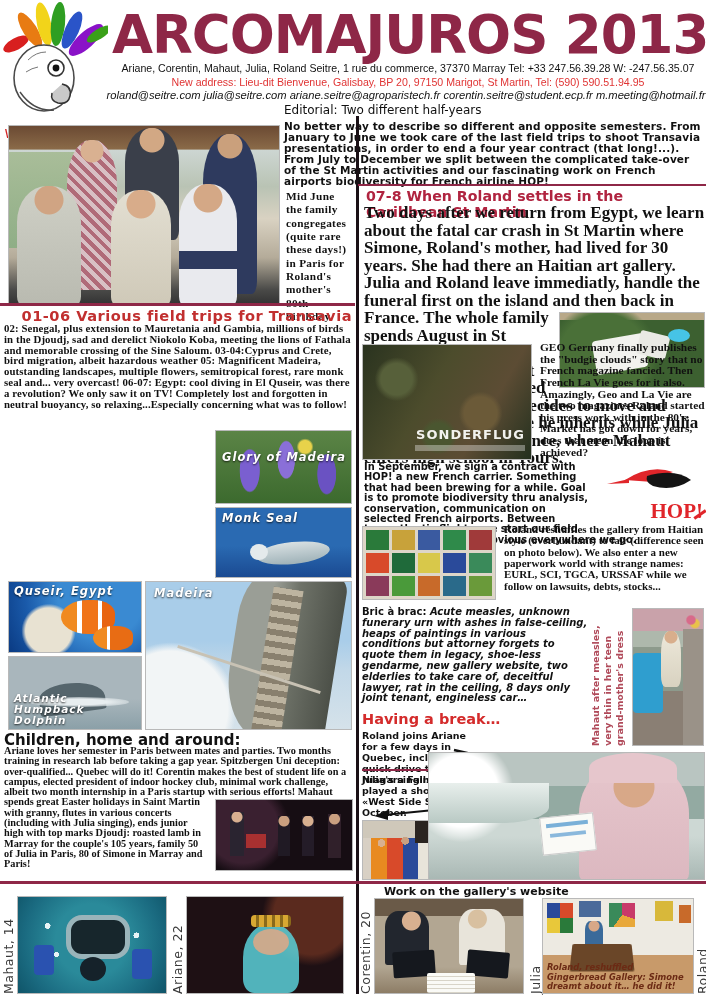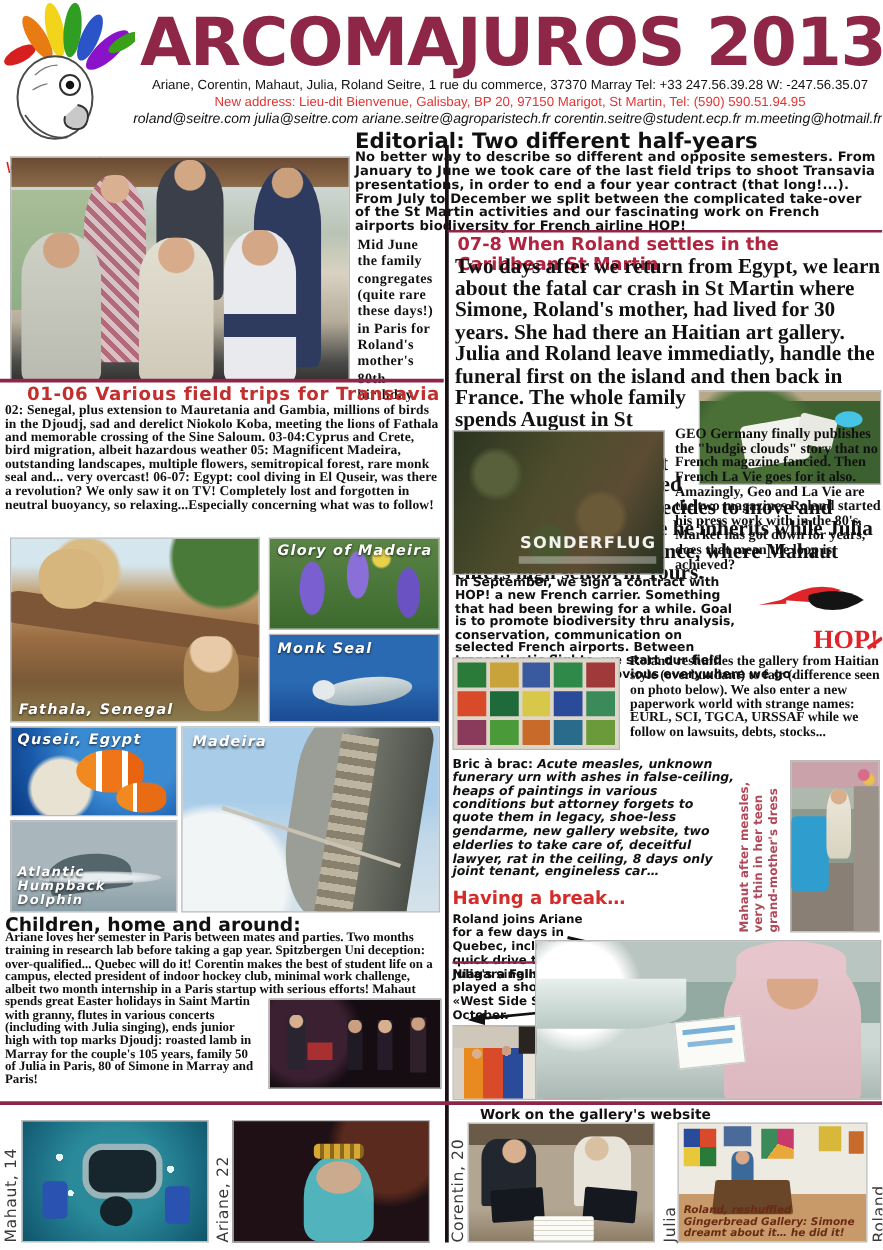--- a/index.html
+++ b/index.html
@@ -11,21 +11,21 @@
          color:#8e2747;white-space:nowrap;}
   .addr{font-family:"Liberation Sans",sans-serif;font-size:10.6px;text-align:center;white-space:nowrap;}
   .addr.red{color:#e03434;}
   .addr.em{font-style:italic;font-size:11.2px;}
   .www{font-family:"DejaVu Sans Mono",monospace;font-weight:400;font-size:16px;letter-spacing:2px;
        background:linear-gradient(90deg,#d42222,#8e2747 55%,#7a2bb8);-webkit-background-clip:text;
        background-clip:text;color:transparent;margin-top:23px;}
   
   .comic{font-family:"DejaVu Sans",sans-serif;}
   .serif{font-family:"Liberation Serif",serif;font-weight:700;}
-  .edh{font-size:17px;font-weight:700;}
+  .edh{font-size:12px;font-weight:400;}
   .edb{font-size:10.5px;line-height:1.05;font-weight:700;letter-spacing:.1px;}
   .rchead{font-size:14.2px;font-weight:800;color:#b02440;font-family:"DejaVu Sans",sans-serif;}
   .redhead{font-size:14.6px;font-weight:800;color:#c12f2f;font-family:"DejaVu Sans",sans-serif;}
   .blackhead{font-size:15px;font-weight:800;color:#111;font-family:"DejaVu Sans",sans-serif;}
   .rule{background:#8e2747;}
   .vline{background:#1a1016;}
   
   .ph{position:absolute;border:1px solid #b9b9b9;box-sizing:border-box;overflow:hidden;}
   .cap{position:absolute;font-family:"DejaVu Sans",sans-serif;font-style:italic;font-weight:700;
        font-size:11.5px;color:#fff;text-shadow:0 1px 2px rgba(0,0,0,.75);letter-spacing:1px;line-height:1.05;}
@@ -77,30 +77,23 @@
     <div class="pf" style="left:8px;top:60px;width:64px;height:120px;background:radial-gradient(circle at 50% 14px,#d0a483 0 14px,rgba(0,0,0,0) 15px),linear-gradient(#cfd0c6,#b9bab0)"></div>
     <div class="pf" style="left:102px;top:64px;width:60px;height:116px;background:radial-gradient(circle at 50% 14px,#d8ac8a 0 14px,rgba(0,0,0,0) 15px),linear-gradient(#e3dfd2,#cfc9b8)"></div>
     <div class="pf" style="left:170px;top:58px;width:58px;height:122px;background:radial-gradient(circle at 50% 14px,#d4a886 0 14px,rgba(0,0,0,0) 15px),linear-gradient(180deg,#e9eaee 0 55%,#2e3a5e 55% 70%,#e9eaee 70%)"></div>
   </div>
   <div class="abs serif" style="left:286px;top:190px;width:66px;font-size:11.3px;line-height:1.18;letter-spacing:.3px">Mid June the family congregates (quite rare these days!) in Paris for Roland's mother's 80th birthday</div>
 
   <div class="abs rule" style="left:0;top:303px;width:355px;height:2.5px"></div>
   <div class="abs redhead" style="left:4px;top:307px;width:348px;text-align:right;letter-spacing:.5px">01-06 Various field trips for Transavia</div>
   <div class="abs serif" style="left:4px;top:323px;width:350px;font-size:10.8px;line-height:1.0;letter-spacing:.1px"><span style="font-weight: 800;">02: </span><span style="font-weight: 800;">Senegal</span><span>, plus extension to Mauretania and Gambia, millions of birds in the Djoudj, sad and derelict Niokolo Koba, meeting the lions of Fathala and memorable crossing of the Sine Saloum. </span><span style="font-weight: 800;">03-04:</span><span style="font-weight: 800;">Cyprus and Crete</span><span>, bird migration, albeit hazardous weather </span><span style="font-weight: 800;">05: </span><span>Magnificent </span><span style="font-weight: 800;">Madeira</span><span>, outstanding landscapes, multiple flowers, semitropical forest, rare monk seal and... very overcast! </span><span style="font-weight: 800;">06-07: </span><span>Egypt: cool diving in El Quseir, was there a revolution? We only saw it on TV! Completely lost and forgotten in neutral buoyancy, so relaxing...Especially concerning what was to follow!</span></div>
 
-  <div class="ph" style="left:8px;top:430px;width:200px;height:148px;
-       background:radial-gradient(circle at 85% 10%,#4a7a3a 0 18%,rgba(0,0,0,0) 20%),radial-gradient(circle at 30% 18%,#d9bb84 0 14%,rgba(0,0,0,0) 16%),linear-gradient(180deg,#d5e6ef 0 14%,#c3a172 30%,#9a6c42 55%,#7a5a38 78%,#8a7a4c 100%)">
-    <div class="abs" style="left:-8px;top:58px;width:130%;height:26px;background:#7c5636;transform:rotate(8deg);border-radius:12px"></div>
-    <div class="abs" style="left:22px;top:8px;width:52px;height:48px;background:#d6b67c;border-radius:45%"></div>
-    <div class="abs" style="left:138px;top:78px;width:44px;height:60px;background:radial-gradient(circle at 50% 20%,#e8c9a8 0 30%,#b08a56 34%);border-radius:40%"></div>
-    <div class="cap" style="left:6px;bottom:4px">Fathala, Senegal</div>
-  </div>
   <div class="ph" style="left:215px;top:430px;width:137px;height:74px;
        background:radial-gradient(ellipse 16px 34px at 25% 55%,#7a5fd0 0 60%,rgba(0,0,0,0) 65%),radial-gradient(ellipse 14px 30px at 52% 40%,#8a6fd8 0 60%,rgba(0,0,0,0) 65%),radial-gradient(ellipse 15px 32px at 82% 60%,#6a52c2 0 60%,rgba(0,0,0,0) 65%),radial-gradient(circle at 66% 22%,#e8d24a 0 6%,rgba(0,0,0,0) 8%),linear-gradient(180deg,#5b8446,#3c6a2e)">
-    <div class="cap" style="right:5px;top:3px;">Glory of Madeira</div>
+    <div class="cap" style="right:5px;top:20px;">Glory of Madeira</div>
   </div>
   <div class="ph" style="left:215px;top:507px;width:137px;height:71px;
        background:linear-gradient(180deg,#2a6ab2 0 55%,#1a4a92)">
     <div class="abs" style="left:40px;top:34px;width:74px;height:22px;background:linear-gradient(180deg,#d8e0e2,#9fb2b8);border-radius:50%;transform:rotate(-6deg)"></div>
     <div class="abs" style="left:34px;top:36px;width:18px;height:16px;background:#e4eaec;border-radius:50%"></div>
     <div class="cap" style="left:6px;top:4px">Monk Seal</div>
   </div>
   <div class="ph" style="left:8px;top:581px;width:134px;height:72px;
        background:radial-gradient(circle at 30% 70%,#e8e2d2 0 22%,rgba(0,0,0,0) 26%),radial-gradient(circle at 70% 20%,#3a8ad2 0 40%,#1a5aaa 70%,#0a3a82)">
     <div class="abs" style="left:52px;top:18px;width:54px;height:34px;background:linear-gradient(90deg,#f08a20 0 30%,#fff 30% 38%,#f07418 38% 68%,#fff 68% 76%,#e86410 76%);border-radius:50% 40% 40% 50%"></div>

